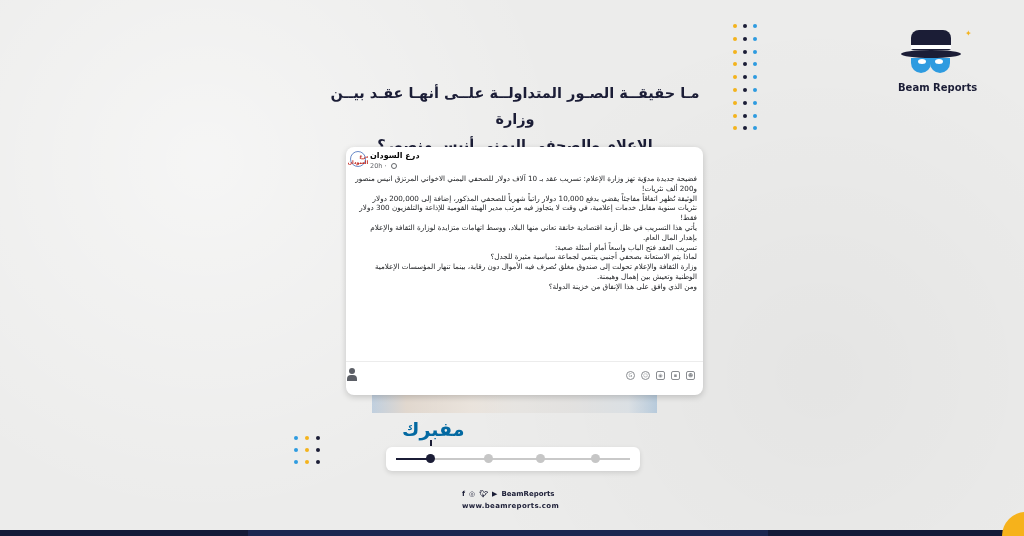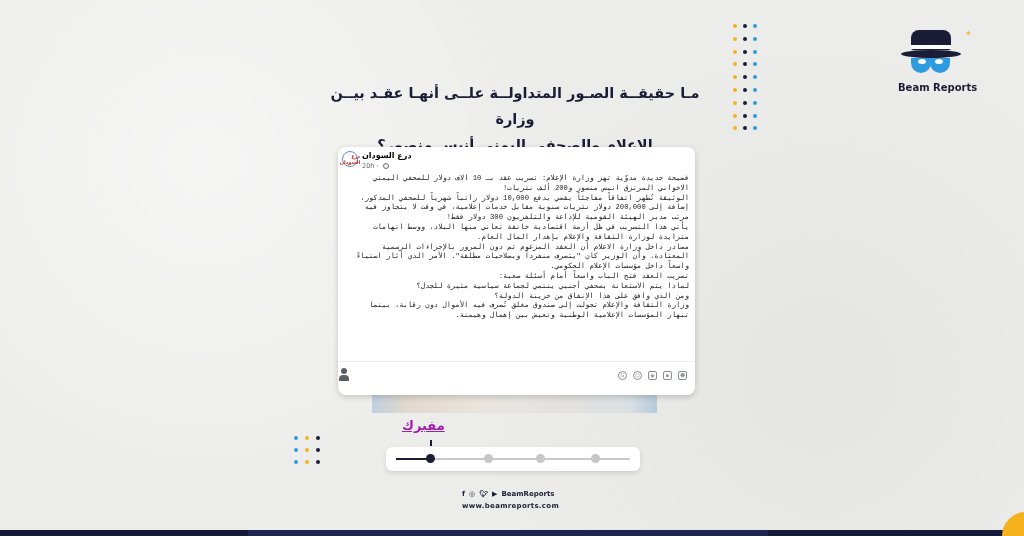--- a/index.html
+++ b/index.html
@@ -18,21 +18,21 @@
     text-align: center;
     direction: rtl;
     font-family: "DejaVu Sans", sans-serif;
     font-weight: bold;
     font-size: 14.5px;
     line-height: 26px;
     color: #1b1d36;
   }
   .post-card {
     position: absolute;
-    left: 338px; top: 147px; width: 357px; height: 248px;
+    left: 346px; top: 147px; width: 357px; height: 248px;
     background: #ffffff;
     border-radius: 8px;
     box-shadow: 0 2px 6px rgba(0,0,0,0.18);
     overflow: hidden;
   }
   .post-header {
     position: absolute; left: 0; top: 0; width: 100%; height: 28px;
   }
   .page-avatar {
     position: absolute; left: 4px; top: 4px;
@@ -54,21 +54,21 @@
   .globe-icon {
     display: inline-block; width: 6px; height: 6px; border-radius: 50%;
     border: 1px solid #65676b; vertical-align: middle; margin-left: 2px;
   }
   .post-body {
     position: absolute; left: 6px; top: 27px; width: 345px; height: 183px;
     direction: rtl; text-align: right;
     font-size: 7.2px; line-height: 9.8px; color: #1c1e21;
     overflow: hidden;
   }
-  .post-body p { margin: 0; font-family: Liberation Mono, monospace; }
+  .post-body p { margin: 0; }
   .post-body p.gap { margin-top: 4px; }
   .comment-bar {
     position: absolute; left: 0; top: 214px; width: 100%; height: 26px;
     border-top: 1px solid #ececec;
   }
   .commenter-avatar {
     position: absolute; left: 0px; top: 6px; width: 12px; height: 14px;
   }
   .commenter-avatar .head {
     position: absolute; left: 3px; top: 0; width: 6px; height: 6px; border-radius: 50%; background: #5c5f66;
@@ -91,21 +91,21 @@
     font-size: 5px; color: #8a8d91; line-height: 7px; text-align: center;
   }
   .c-icon.sq { border-radius: 2px; }
   .image-strip {
     position: absolute; left: 372px; top: 395px; width: 285px; height: 18px;
     background: linear-gradient(90deg, #9bb7d4 0%, #d7c6b6 12%, #e8dcd0 35%, #e3dfda 50%, #dcdad8 70%, #cfd8e0 90%, #8fb2d2 100%);
     opacity: 0.55;
   }
   .slider-label {
     position: absolute; left: 402px; top: 418px;
-    font-size: 13px; font-weight: bold; color: #a21caf; direction: rtl; text-decoration: underline;
+    font-size: 19px; font-weight: bold; color: #0369a1; direction: rtl;
   }
   .slider-tick {
     position: absolute; left: 430px; top: 440px; width: 2px; height: 6px; background: #1b1d36;
   }
   .slider-card {
     position: absolute; left: 386px; top: 447px; width: 254px; height: 24px;
     background: #ffffff; border-radius: 6px;
     box-shadow: 0 2px 5px rgba(0,0,0,0.12);
   }
   .slider-track {
@@ -222,25 +222,24 @@
     <div class="post-time">
       <span>20h ·</span>
       <span class="globe-icon"></span>
     </div>
   </div>
 
   <div class="post-body">
     <p>فضيحة جديدة مدوّية تهز وزارة الإعلام: تسريب عقد بـ 10 آلاف دولار للصحفي اليمني الاخواني المرتزق انيس منصور و200 ألف نثريات!</p>
     <p>الوثيقة تُظهر اتفاقاً مفاجئاً يقضي بدفع 10,000 دولار راتباً شهرياً للصحفي المذكور، إضافة إلى 200,000 دولار نثريات سنوية مقابل خدمات إعلامية، في وقت لا يتجاوز فيه مرتب مدير الهيئة القومية للإذاعة والتلفزيون 300 دولار فقط!</p>
     <p>يأتي هذا التسريب في ظل أزمة اقتصادية خانقة تعاني منها البلاد، ووسط اتهامات متزايدة لوزارة الثقافة والإعلام بإهدار المال العام.</p>
-    <p>مصادر داخل وزارة الاعلام أن العقد المزعوم تم دون المرور بالإجراءات الرسمية المعتادة، وأن الوزير كان "يتصرف منفرداً وبصلاحيات مطلقة". الأمر الذي أثار استياءً واسعاً داخل مؤسسات الإعلام الحكومي.</p>
     <p>تسريب العقد فتح الباب واسعاً أمام أسئلة صعبة:</p>
     <p>لماذا يتم الاستعانة بصحفي أجنبي ينتمي لجماعة سياسية مثيرة للجدل؟</p>
+    <p>وزارة الثقافة والإعلام تحولت إلى صندوق مغلق تُصرف فيه الأموال دون رقابة، بينما تنهار المؤسسات الإعلامية الوطنية وتعيش بين إهمال وهيمنة.</p>
     <p>ومن الذي وافق على هذا الإنفاق من خزينة الدولة؟</p>
-    <p>وزارة الثقافة والإعلام تحولت إلى صندوق مغلق تُصرف فيه الأموال دون رقابة، بينما تنهار المؤسسات الإعلامية الوطنية وتعيش بين إهمال وهيمنة.</p>
   </div>
 
   <div class="comment-bar">
     <div class="commenter-avatar">
       <div class="head"></div>
         <div class="shoulders"></div>
     </div>
     <div class="comment-icons">
       <div class="c-icon">G</div>
       <div class="c-icon">☺</div>

